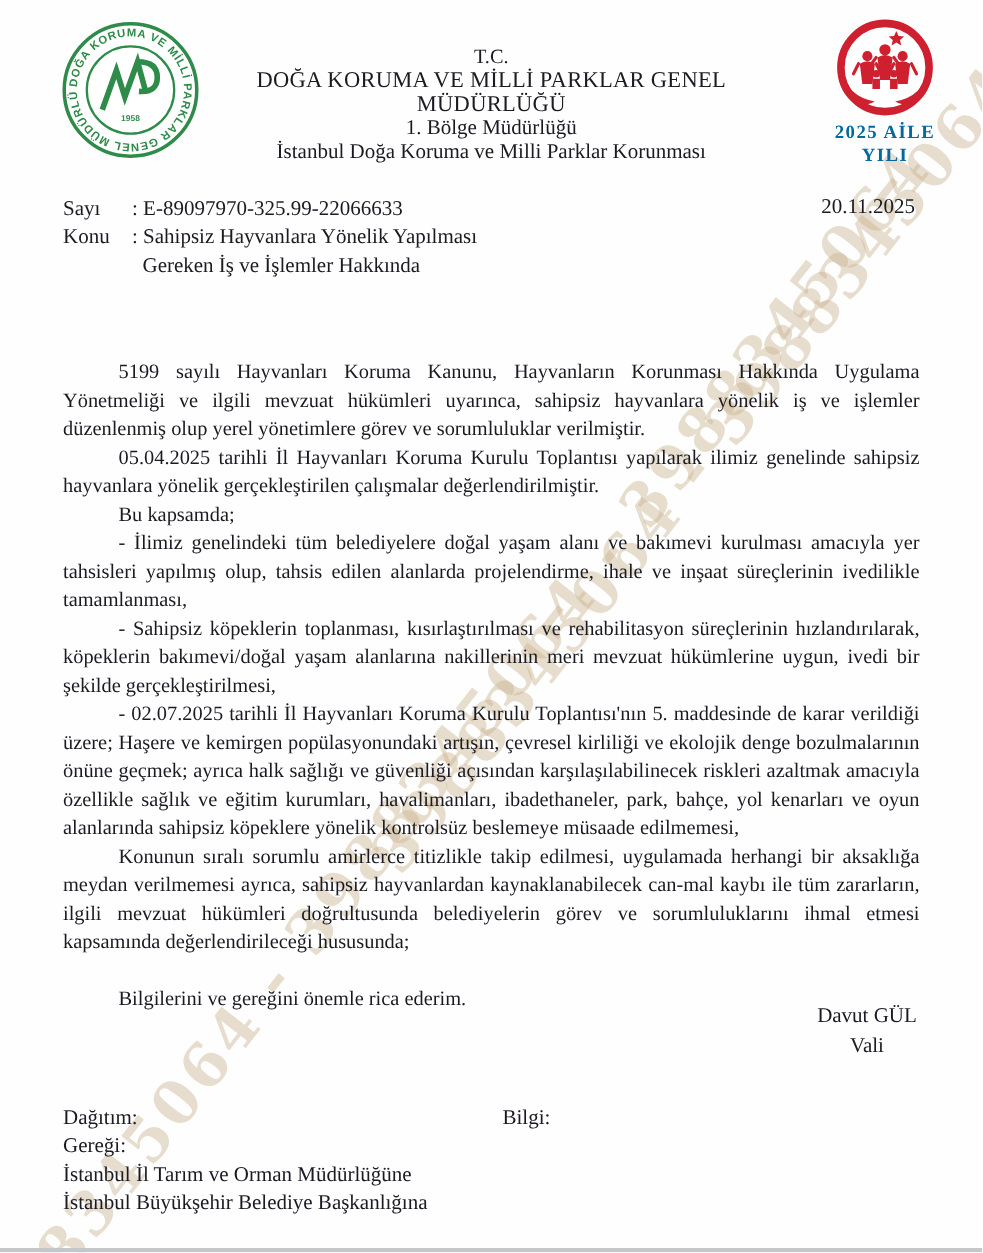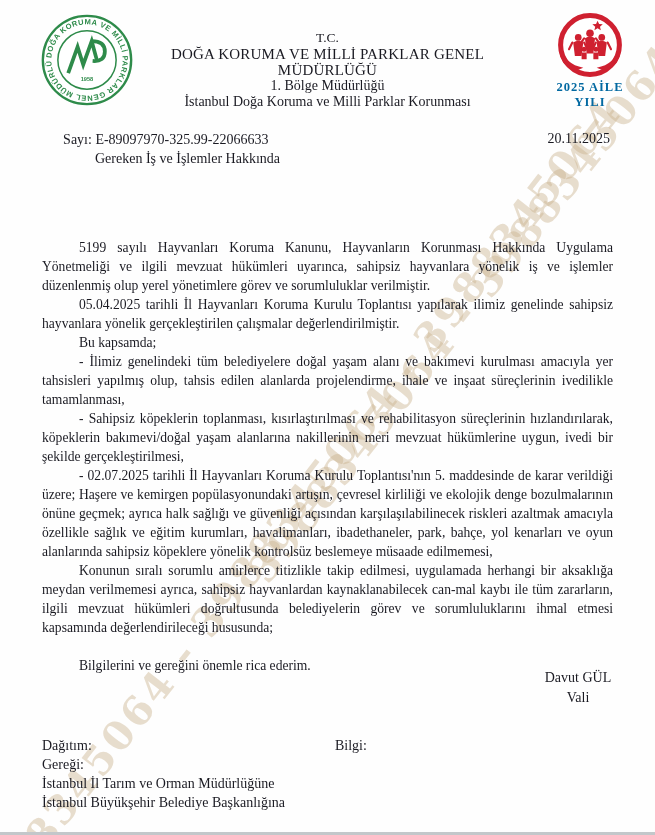--- a/index.html
+++ b/index.html
@@ -38,21 +38,21 @@
   .h-sub{font-size:14px;}
   .logo-left{position:absolute;left:40px;top:13px;width:94px;height:94px;z-index:1;}
   .logo-right{position:absolute;left:540px;top:12px;width:100px;height:90px;z-index:1;text-align:center;}
   .logo-right .caption{
     font-size:12.5px;font-weight:bold;color:#0369a1;letter-spacing:1px;
     font-family:"Liberation Serif", serif;margin-top:-2px;
   }
   
   .meta{position:absolute;left:42px;top:130px;font-size:14px;line-height:19px;z-index:1;}
   .meta-row{display:flex;}
-  .meta-label{width:46px;flex:0 0 46px;text-align:right;}
+  .meta-label{width:46px;flex:0 0 46px;}
   .konu-line2{padding-left:53px;}
   .doc-date{position:absolute;top:131px;right:45px;font-size:14px;z-index:1;margin-left:48px;}
   
   .recipient{
     position:absolute;top:204px;left:0;right:0;text-align:center;
     font-size:14.5px;letter-spacing:.3px;z-index:1;
   }
   
   .body-text{
     position:absolute;left:42px;right:42px;top:238px;
@@ -125,20 +125,24 @@
     <div class="h-main">DOĞA KORUMA VE MİLLİ PARKLAR GENEL MÜDÜRLÜĞÜ</div>
     <div class="h-sub">1. Bölge Müdürlüğü</div>
     <div class="h-sub">İstanbul Doğa Koruma ve Milli Parklar Korunması</div>
   </div>
 
   <div class="meta">
     <div class="meta-row">
       <span class="meta-label">Sayı</span>
       <span>: E-89097970-325.99-22066633</span>
     </div>
+    <div class="meta-row">
+      <span class="meta-label">Konu</span>
+      <span>: Sahipsiz Hayvanlara Yönelik Yapılması</span>
+    </div>
     <div class="konu-line2">Gereken İş ve İşlemler Hakkında</div>
   </div>
   <div class="doc-date">20.11.2025</div>
 
 
   <div class="body-text">
     <p>5199 sayılı Hayvanları Koruma Kanunu, Hayvanların Korunması Hakkında Uygulama Yönetmeliği ve ilgili mevzuat hükümleri uyarınca, sahipsiz hayvanlara yönelik iş ve işlemler düzenlenmiş olup yerel yönetimlere görev ve sorumluluklar verilmiştir.</p>
     <p>05.04.2025 tarihli İl Hayvanları Koruma Kurulu Toplantısı yapılarak ilimiz genelinde sahipsiz hayvanlara yönelik gerçekleştirilen çalışmalar değerlendirilmiştir.</p>
     <p>Bu kapsamda;</p>
     <p>- İlimiz genelindeki tüm belediyelere doğal yaşam alanı ve bakımevi kurulması amacıyla yer tahsisleri yapılmış olup, tahsis edilen alanlarda projelendirme, ihale ve inşaat süreçlerinin ivedilikle tamamlanması,</p>

